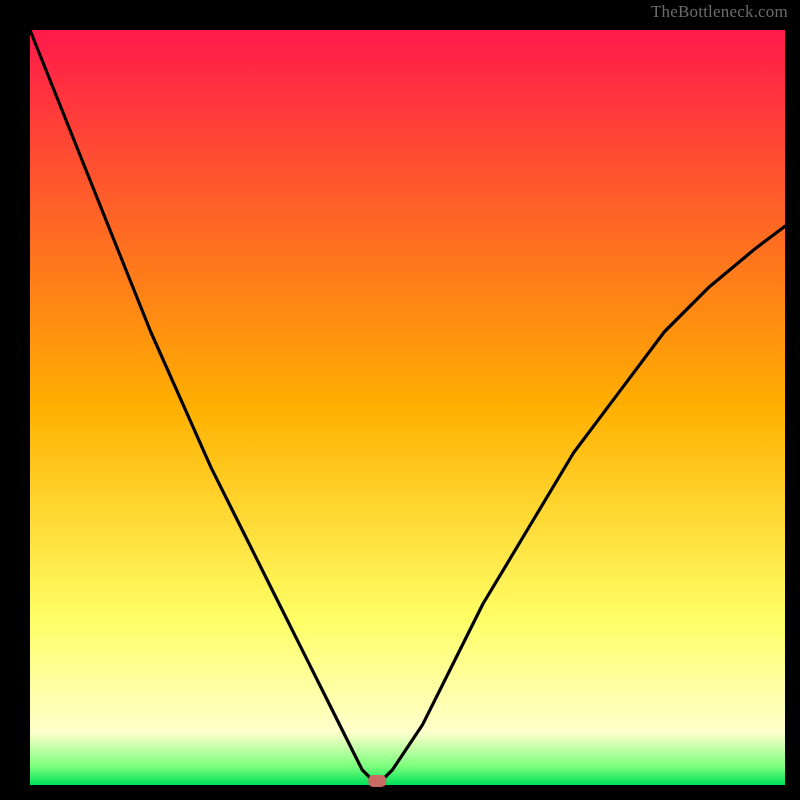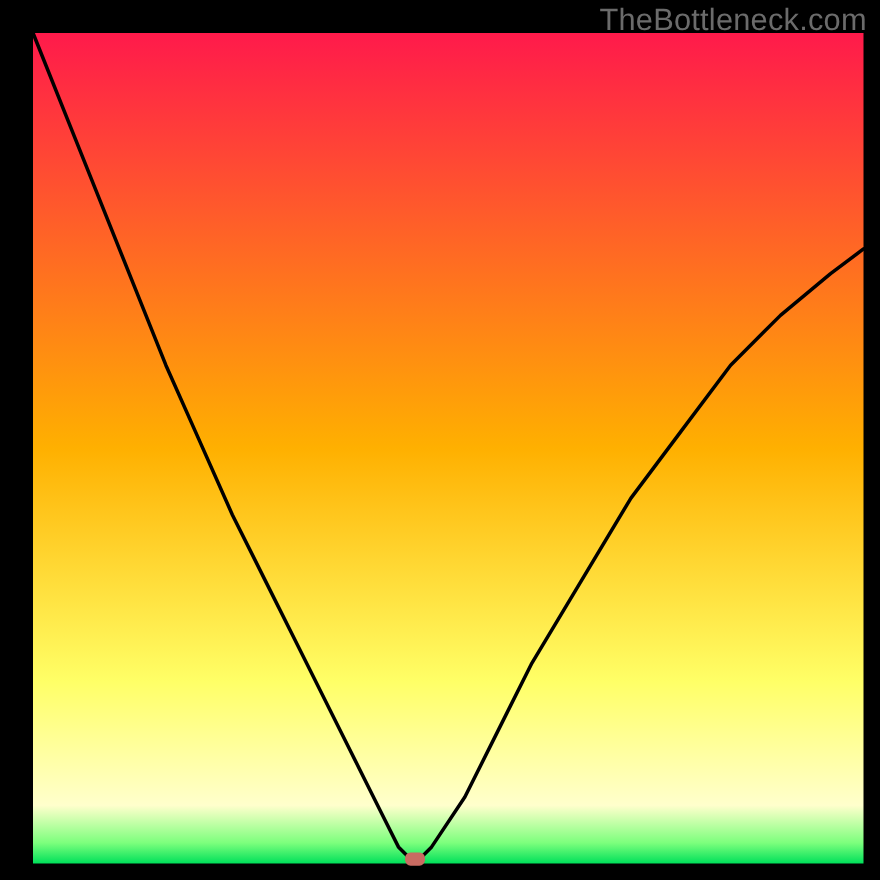--- a/index.html
+++ b/index.html
@@ -15,24 +15,25 @@
     position: relative;
     width: 800px;
     height: 800px;
     background: #000;
   }
   .watermark {
     position: absolute;
     top: 2px;
     right: 12px;
     color: #6b6b6b;
-    font-size: 28px;
+    font-size: 17px;
     font-weight: 500;
     letter-spacing: 0.2px;
     user-select: none;
+    font-family: Liberation Serif, serif;
   }
   svg.plot {
     position: absolute;
     top: 0;
     left: 0;
   }
 </style>
 </head>
 <body>
 

